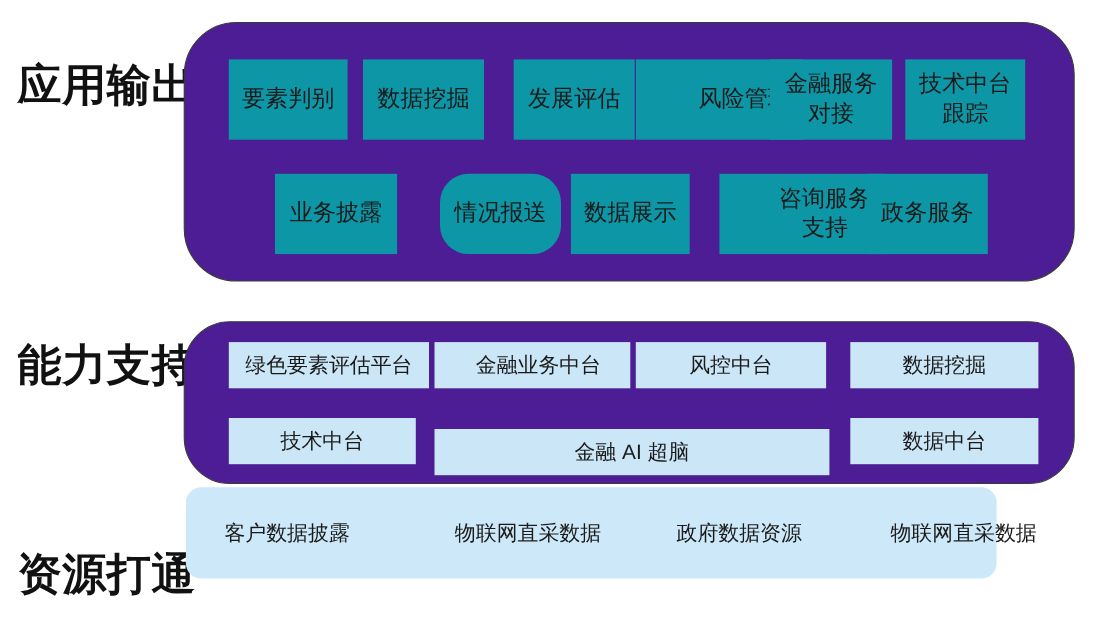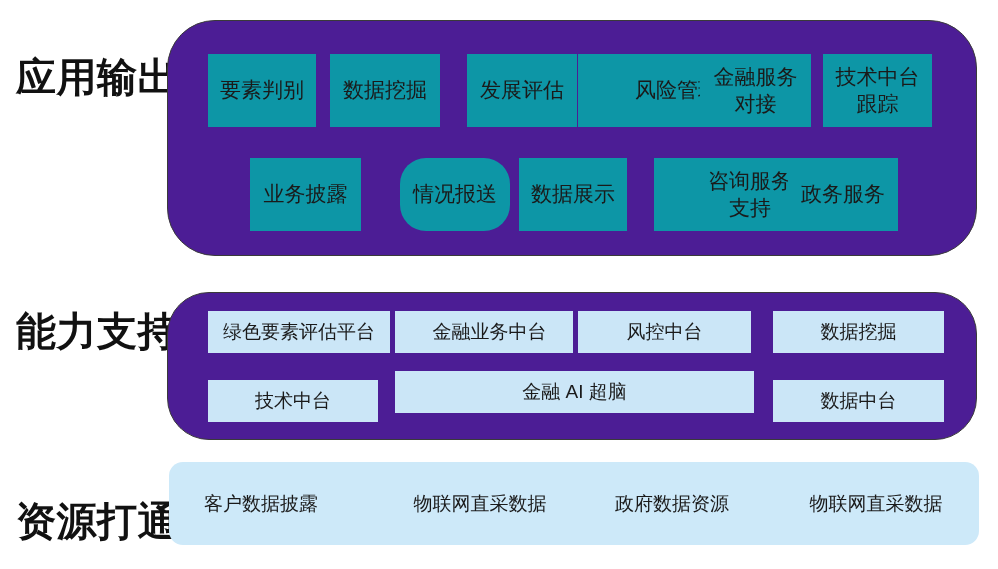--- a/index.html
+++ b/index.html
@@ -21,21 +21,21 @@
 
   .container {
     position:absolute; left:167px; width:810px;
     border:1.5px solid var(--border,#3a3a3a);
     border-radius:48px; background:#4c1d95; box-sizing:border-box;
   }
   #cont-app { top:20px;  height:236px; }
   #cont-cap { top:292px; height:148px; border-radius:42px; }
 
   .band {
-    position:absolute; left:169px; top:462px; width:810px; height:83px;
+    position:absolute; left:169px; top:443px; width:737px; height:83px;
     background:var(--band_blue,#cde9f9); border-radius:14px;
   }
 
   .tbox {
     position:absolute; height:73px;
     background:var(--teal,#0d96a6); color:var(--box_text,#1a1a1a);
     display:flex; align-items:center; justify-content:center;
     text-align:center; font-size:21px; line-height:1.25; white-space:pre-line;
   }
   .t1 {left:40px;  top:33px; width:108px;}
@@ -54,21 +54,21 @@
     position:absolute; height:42px;
     background:var(--box_blue,#cbe6f7); color:var(--box_text,#1a1a1a);
     display:flex; align-items:center; justify-content:center;
     text-align:center; font-size:19px; white-space:nowrap;
   }
   .m1 {left:40px;  top:18px; width:182px;}
   .m2 {left:227px; top:18px; width:167px;padding-left:11px;}
   .m3 {left:410px; top:18px; width:173px;}
   .m4 {left:605px; top:18px; width:171px;}
   .m5 {left:40px;  top:87px; width:170px;}
-  .m6 {left:227px; top:78px; width:359px;}
+  .m6 {left:227px; top:97px; width:359px;}
   .m7 {left:605px; top:87px; width:171px;}
 
   .ritem {
     position:absolute; top:50%; transform:translate(-50%,-50%);
     font-size:19px; color:var(--box_text,#1a1a1a); white-space:nowrap;
   }
   .r1 {left:92px;}
   .r2 {left:311px;}
   .r3 {left:503px;}
   .r4 {left:707px;}

